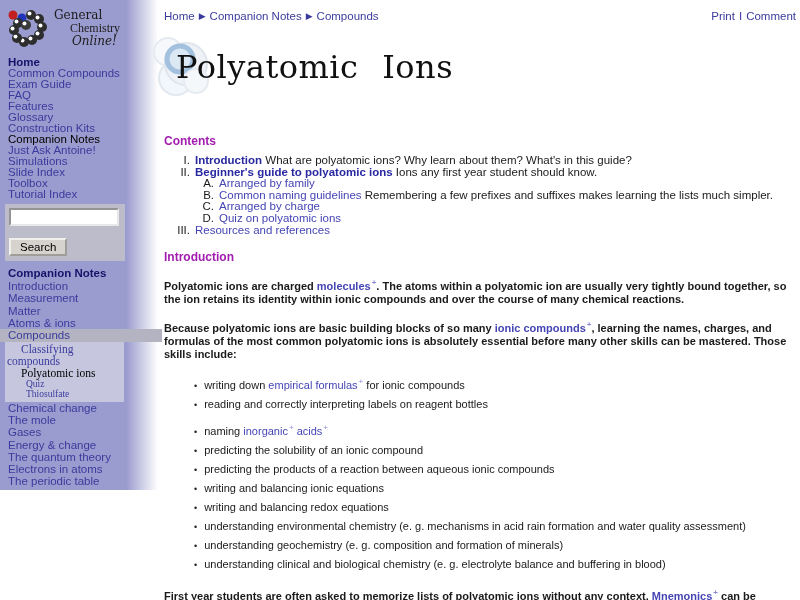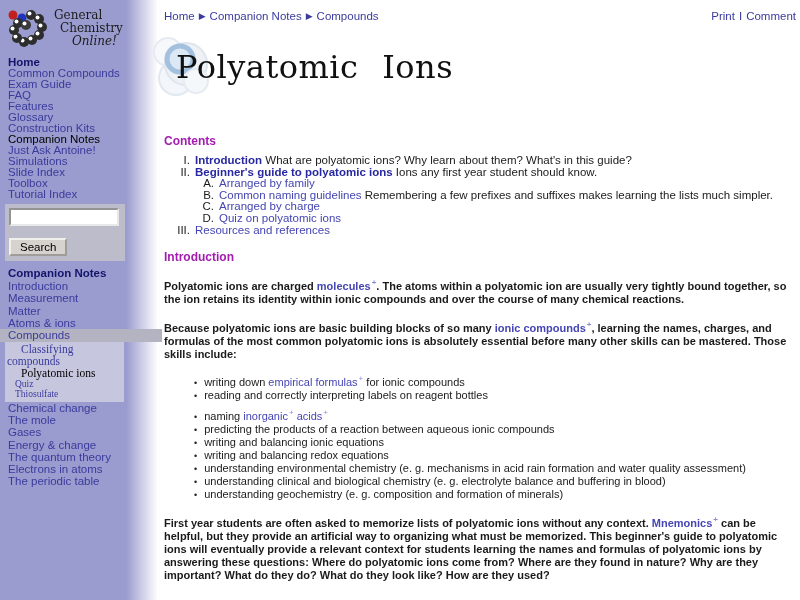--- a/index.html
+++ b/index.html
@@ -2,29 +2,29 @@
 <html><head>
 <meta charset="utf-8">
 <style>
   html,body{margin:0;padding:0;}
   body{
     width:800px;height:600px;overflow:hidden;position:relative;
     background:#ffffff;font-family:"Liberation Sans",sans-serif;
   }
   
   .sidebar{
-    position:absolute;left:0;top:0;width:162px;height:600px;
+    position:absolute;left:0;top:0;width:162px;height:490px;
     background:linear-gradient(to right,#9a9bce 0px,#9a9bce 126px,#ffffff 158px);
   }
   .logo{position:relative;height:57px;}
   .logo-text{
     position:absolute;left:54px;top:9px;
     font-family:"DejaVu Serif",serif;font-size:12px;line-height:13px;color:#1c1c1c;
   }
-  .logo-text .l2{margin-left:6px;}
+  .logo-text .l2{margin-left:16px;font-family:Liberation Serif, serif;}
   .logo-text .l3{margin-left:18px;font-style:italic;}
   ul.nav{list-style:none;margin:0;padding:0 0 0 8px;}
   ul.nav.primary{font-size:11.5px;line-height:11px;}
   ul.nav.secondary{font-size:11.5px;line-height:12.3px;}
   ul.nav a{color:#3b3b9d;text-decoration:none;cursor:pointer;}
   ul.nav .home a, .sec-title{font-weight:bold;color:#14146b;}
   ul.nav .plain{color:#000000;}
   .search-panel{
     margin:4px 0 2px 5px;width:116px;background:#bcbcca;padding:4px 0 5px 4px;
   }
@@ -38,21 +38,21 @@
   }
   .sec-title{display:block;padding-left:8px;font-size:11.5px;margin:6px 0 1px;}
   .row-compounds{background:#b3b3c1;}
   .subbox{
     margin-left:5px;width:119px;background:#c6c6df;padding:1px 0 2px 0;
     font-size:11.5px;line-height:12px;font-family:Liberation Serif, serif;
   }
   .subbox a{color:#3b3b9d;text-decoration:none;}
   .sub-classifying{padding-left:2px;text-indent:14px;}
   .sub-current{padding-left:16px;color:#000;}
-  .sub-small{padding-left:10px;font-size:9.5px;line-height:10.5px;}
+  .sub-small{padding-left:21px;font-size:9.5px;line-height:10.5px;}
   
   .content{position:absolute;left:164px;top:0;width:632px;}
   .topbar{display:flex;justify-content:space-between;padding-top:10px;font-size:11.5px;text-align:center;}
   .topbar a{color:#3b3b9d;text-decoration:none;}
   .crumb-sep{color:#3b3b9d;font-size:9px;margin:0 4px;position:relative;top:-1px;}
   .act-sep{color:#3b3b9d;margin:0 4px;}
   .banner{position:relative;height:86px;margin-top:4px;}
   .banner-mol{position:absolute;left:-18px;top:0;}
   .banner-title{
     position:absolute;left:12px;top:22px;margin:0;
@@ -64,21 +64,21 @@
   .toc{font-size:11.5px;line-height:11.6px;color:#1a1a1a;}
   .toc-row{display:flex;}
   .toc-row.sub{margin-left:24px;}
   .toc-num{flex:none;width:26px;text-align:right;margin-right:5px;}
   a.lnk{color:#4545b4;text-decoration:none;cursor:pointer;}
   a.lnk.bold{font-weight:bold;color:#2828a0;}
   .body-p{font-size:11px;line-height:13.2px;color:#1a1a1a;margin:12px 0;font-weight:bold;}
   sup.g{font-size:8px;color:#8c8cd6;vertical-align:super;margin-left:1px;cursor:pointer;}
   ul.skills{
     list-style:none;margin:9px 0;padding-left:30px;
-    font-size:11px;line-height:12px;color:#1a1a1a;
+    font-size:11px;line-height:18px;color:#1a1a1a;
   }
   ul.skills li::before{content:"•";font-size:9px;margin-right:7px;color:#222;}
   ul.skills li.gap{margin-top:5px;}
 </style>
 </head>
 <body>
 
 <div class="sidebar">
   <div class="logo">
     <svg class="logo-mol" width="50" height="52" viewBox="0 0 50 52" style="position:absolute;left:4px;top:5px;">
@@ -221,25 +221,26 @@
   </p>
 
   <p class="body-p">
     <span>Because polyatomic ions are basic building blocks of so many </span><a class="lnk">ionic compounds</a><sup class="g">+</sup><span>, learning the names, charges, and formulas of the most common polyatomic ions is absolutely essential before many other skills can be mastered. Those skills include:</span>
   </p>
 
   <ul class="skills">
     <li><span>writing down </span><a class="lnk">empirical formulas</a><sup class="g">+</sup><span> for ionic compounds</span></li>
     <li><span>reading and correctly interpreting labels on reagent bottles</span></li>
     <li class="gap"><span>naming </span><a class="lnk">inorganic</a><sup class="g">+</sup><span> </span><a class="lnk">acids</a><sup class="g">+</sup></li>
+    <li><span>predicting the solubility of an ionic compound</span></li>
     <li><span>predicting the products of a reaction between aqueous ionic compounds</span></li>
     <li><span>writing and balancing ionic equations</span></li>
     <li><span>writing and balancing redox equations</span></li>
     <li><span>understanding environmental chemistry (e. g. mechanisms in acid rain formation and water quality assessment)</span></li>
+    <li><span>understanding geochemistry (e. g. composition and formation of minerals)</span></li>
     <li><span>understanding clinical and biological chemistry (e. g. electrolyte balance and buffering in blood)</span></li>
-    <li><span>understanding geochemistry (e. g. composition and formation of minerals)</span></li>
   </ul>
 
   <p class="body-p">
     <span>First year students are often asked to memorize lists of polyatomic ions without any context. </span><a class="lnk">Mnemonics</a><sup class="g">+</sup><span> can be helpful, but they provide an artificial way to organizing what must be memorized. This beginner's guide to polyatomic ions will eventually provide a relevant context for students learning the names and formulas of polyatomic ions by answering these questions: Where do polyatomic ions come from? Where are they found in nature? Why are they important? What do they do? What do they look like? How are they used?</span>
   </p>
 
 </div>
 
 </body></html>

